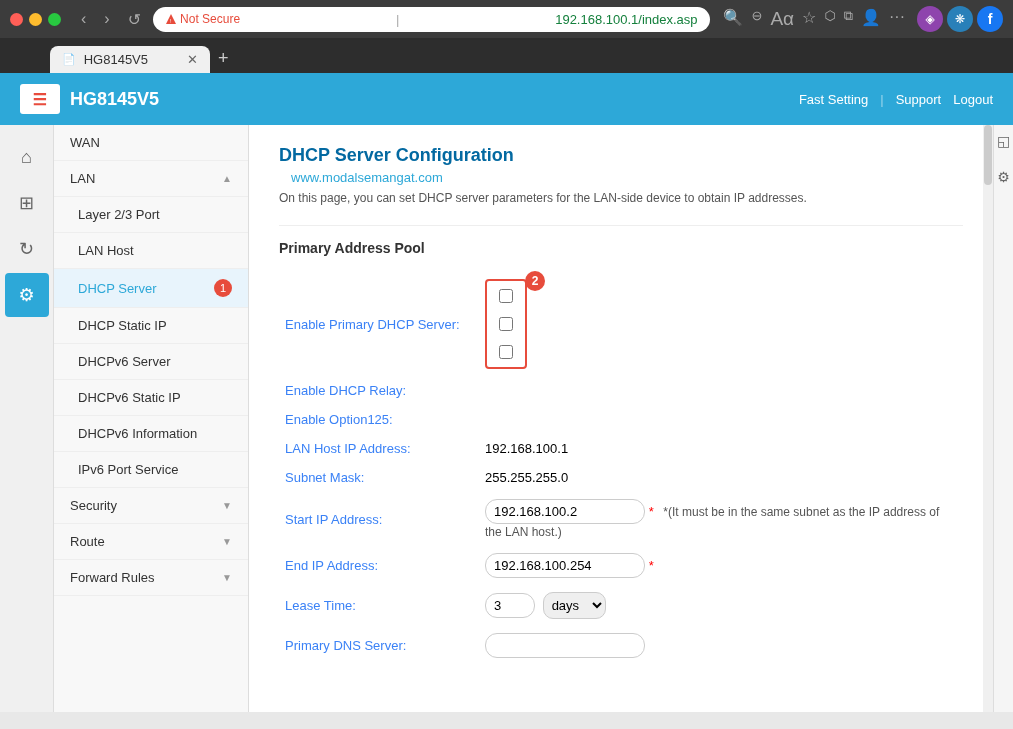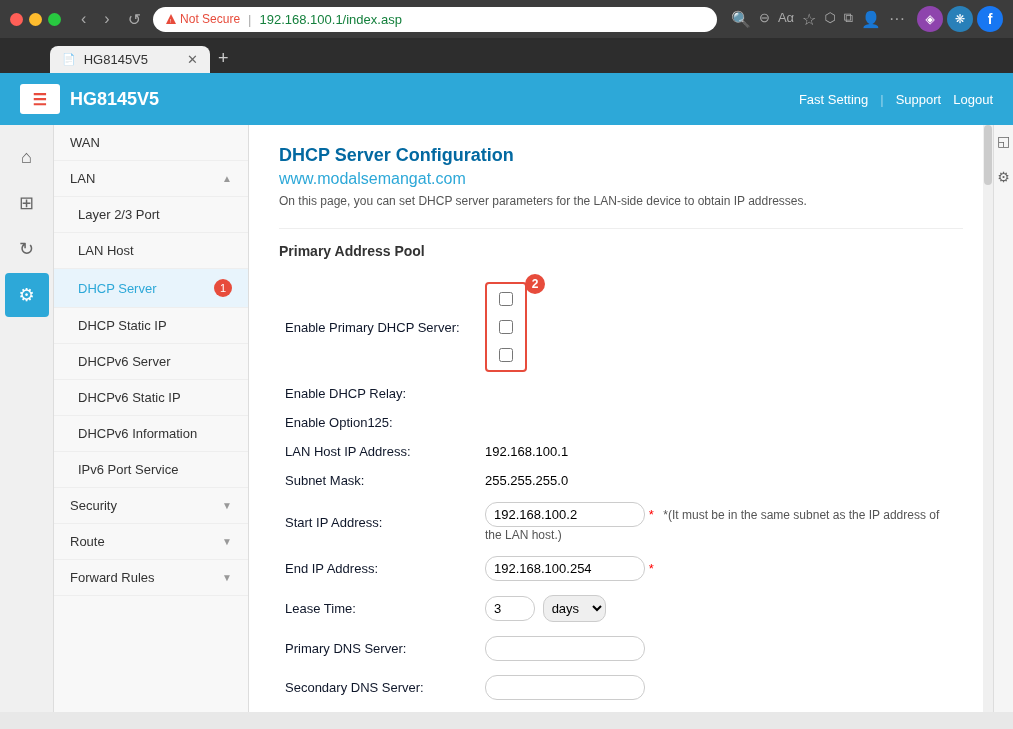--- a/index.html
+++ b/index.html
@@ -8,21 +8,21 @@
     .tab-icon { color: #666; font-size: 11px; }
     .tab-close { color: #666; cursor: pointer; margin-left: auto; }
     .tab-new { color: #ccc; background: none; border: none; font-size: 18px; cursor: pointer; padding: 4px 8px; }
     .browser-controls { background: #3c3c3c; display: flex; align-items: center; padding: 6px 10px; gap: 6px; }
     .win-btn { width: 13px; height: 13px; border-radius: 50%; display: inline-block; }
     .win-close { background: #ff5f57; }
     .win-min { background: #febc2e; }
     .win-max { background: #28c840; }
     .win-btns { display: flex; gap: 6px; margin-right: 8px; }
     .nav-btn { color: #aaa; background: none; border: none; font-size: 16px; cursor: pointer; padding: 2px 6px; }
-    .address-bar { flex: 1; background: #fff; border-radius: 20px; padding: 5px 12px; display: flex; align-items: center; gap: 6px; font-size: 13px; }
+    .address-bar { flex: 1; background: #fff; border-radius: 20px; padding: 5px 12px; display: flex; align-items: center; gap: 6px; font-size: 13px; justify-content: space-between; }
     .not-secure { color: #e74c3c; font-size: 12px; display: flex; align-items: center; gap: 3px; }
     .url-text { color: #15803d; }
     .browser-actions { display: flex; gap: 8px; margin-left: 8px; color: #aaa; }
     .browser-action { font-size: 16px; cursor: pointer; color: #aaa; }
     .extensions { display: flex; gap: 4px; margin-left: 6px; }
     .ext-icon { width: 26px; height: 26px; border-radius: 50%; display: flex; align-items: center; justify-content: center; font-size: 14px; cursor: pointer; }
 
     
     .router-ui { display: flex; flex-direction: column; height: calc(729px - 90px); }
     .top-bar { background: #2da8d8; display: flex; align-items: center; padding: 0 20px; height: 52px; }
@@ -45,26 +45,26 @@
     .nav-item.active { color: #2da8d8; background: #e8f4fc; }
     .nav-item.parent { font-weight: normal; color: #333; }
     .nav-item.sub { padding-left: 24px; font-size: 13px; }
     .nav-item.sub.active { color: #2da8d8; }
     .badge { background: #e74c3c; color: white; border-radius: 50%; width: 18px; height: 18px; display: flex; align-items: center; justify-content: center; font-size: 11px; }
     .chevron { font-size: 10px; color: #999; }
 
     
     .main-content { flex: 1; background: white; overflow-y: auto; padding: 20px 30px; }
     .page-title { font-size: 18px; color: #0369a1; margin-bottom: 4px; }
-    .page-subtitle { color: #2da8d8; font-size: 16px; margin-bottom: 6px; }
+    .page-subtitle { color: #2da8d8; font-size: 13px; margin-bottom: 6px; margin-left: 12px; }
     .page-desc { font-size: 12px; color: #555; margin-bottom: 20px; }
     .section-title { font-size: 14px; font-weight: bold; color: #333; margin-bottom: 16px; border-bottom: none; }
     .form-table { width: 100%; border-collapse: collapse; margin-bottom: 20px; }
     .form-table tr td { padding: 7px 6px; font-size: 13px; vertical-align: middle; }
-    .form-table tr td:first-child { width: 200px; color: #0f172a; }
+    .form-table tr td:first-child { width: 200px; color: #3b82f6; }
     .form-table input[type=text] { border: 1px solid #ccc; padding: 4px 8px; font-size: 13px; border-radius: 12px; }
     .form-table input[type=checkbox] { width: 14px; height: 14px; cursor: pointer; }
     .form-table select { border: 1px solid #ccc; padding: 4px; font-size: 13px; border-radius: 10px; }
     .required-star { color: red; }
     .field-note { color: #555; font-size: 12px; margin-left: 6px; }
     .checkbox-group { border: 2px solid #e74c3c; padding: 8px 12px; border-radius: 4px; display: inline-flex; flex-direction: column; gap: 14px; position: relative; }
     .badge-2 { position: absolute; top: -10px; right: -20px; background: #e74c3c; color: white; border-radius: 50%; width: 20px; height: 20px; display: flex; align-items: center; justify-content: center; font-size: 12px; font-weight: bold; }
 
     .right-sidebar { width: 20px; background: #f5f5f5; border-left: 1px solid #ddd; display: flex; flex-direction: column; align-items: center; padding: 8px 0; gap: 20px; }
     .r-icon { font-size: 14px; color: #666; cursor: pointer; }
@@ -91,21 +91,21 @@
             <text x="5.5" y="9.5" font-size="5" fill="white" text-anchor="middle">!</text>
           </svg>
         <span>Not Secure</span>
       </span>
       <span style="color:#aaa;margin:0 2px">|</span>
       <span class="url-text">192.168.100.1/index.asp</span>
     </div>
     <div class="browser-actions">
       <span class="browser-action">🔍</span>
       <span class="browser-action" style="font-size:13px">⊖</span>
-      <span class="browser-action" style="font-size:13px">Aα</span>
+      <span class="browser-action" style="font-size:19px">Aα</span>
       <span class="browser-action">☆</span>
       <span class="browser-action" style="font-size:13px">⬡</span>
       <span class="browser-action" style="font-size:13px">⧉</span>
       <span class="browser-action">👤</span>
       <span class="browser-action">···</span>
     </div>
     <div class="extensions">
       <div class="ext-icon" style="background:#8e44ad;color:white;font-size:12px">◈</div>
       <div class="ext-icon" style="background:#2980b9;color:white;font-size:12px">❋</div>
       <div class="ext-icon" style="background:#1877f2;color:white;font-weight:bold;font-size:14px">f</div>
@@ -258,26 +258,20 @@
                 <option>hours</option>
               </select>
             </td>
           </tr>
           <tr>
             <td>Primary DNS Server:</td>
             <td>
               <input type="text" style="width: 160px;">
             </td>
           </tr>
-          <tr>
-            <td>Secondary DNS Server:</td>
-            <td>
-              <input type="text" style="width: 160px;">
-            </td>
-          </tr>
         </tbody>
           </table>
 
       </div>
 
       <div class="scroll-bar">
         <div class="scroll-thumb"></div>
       </div>
     </div>
 

